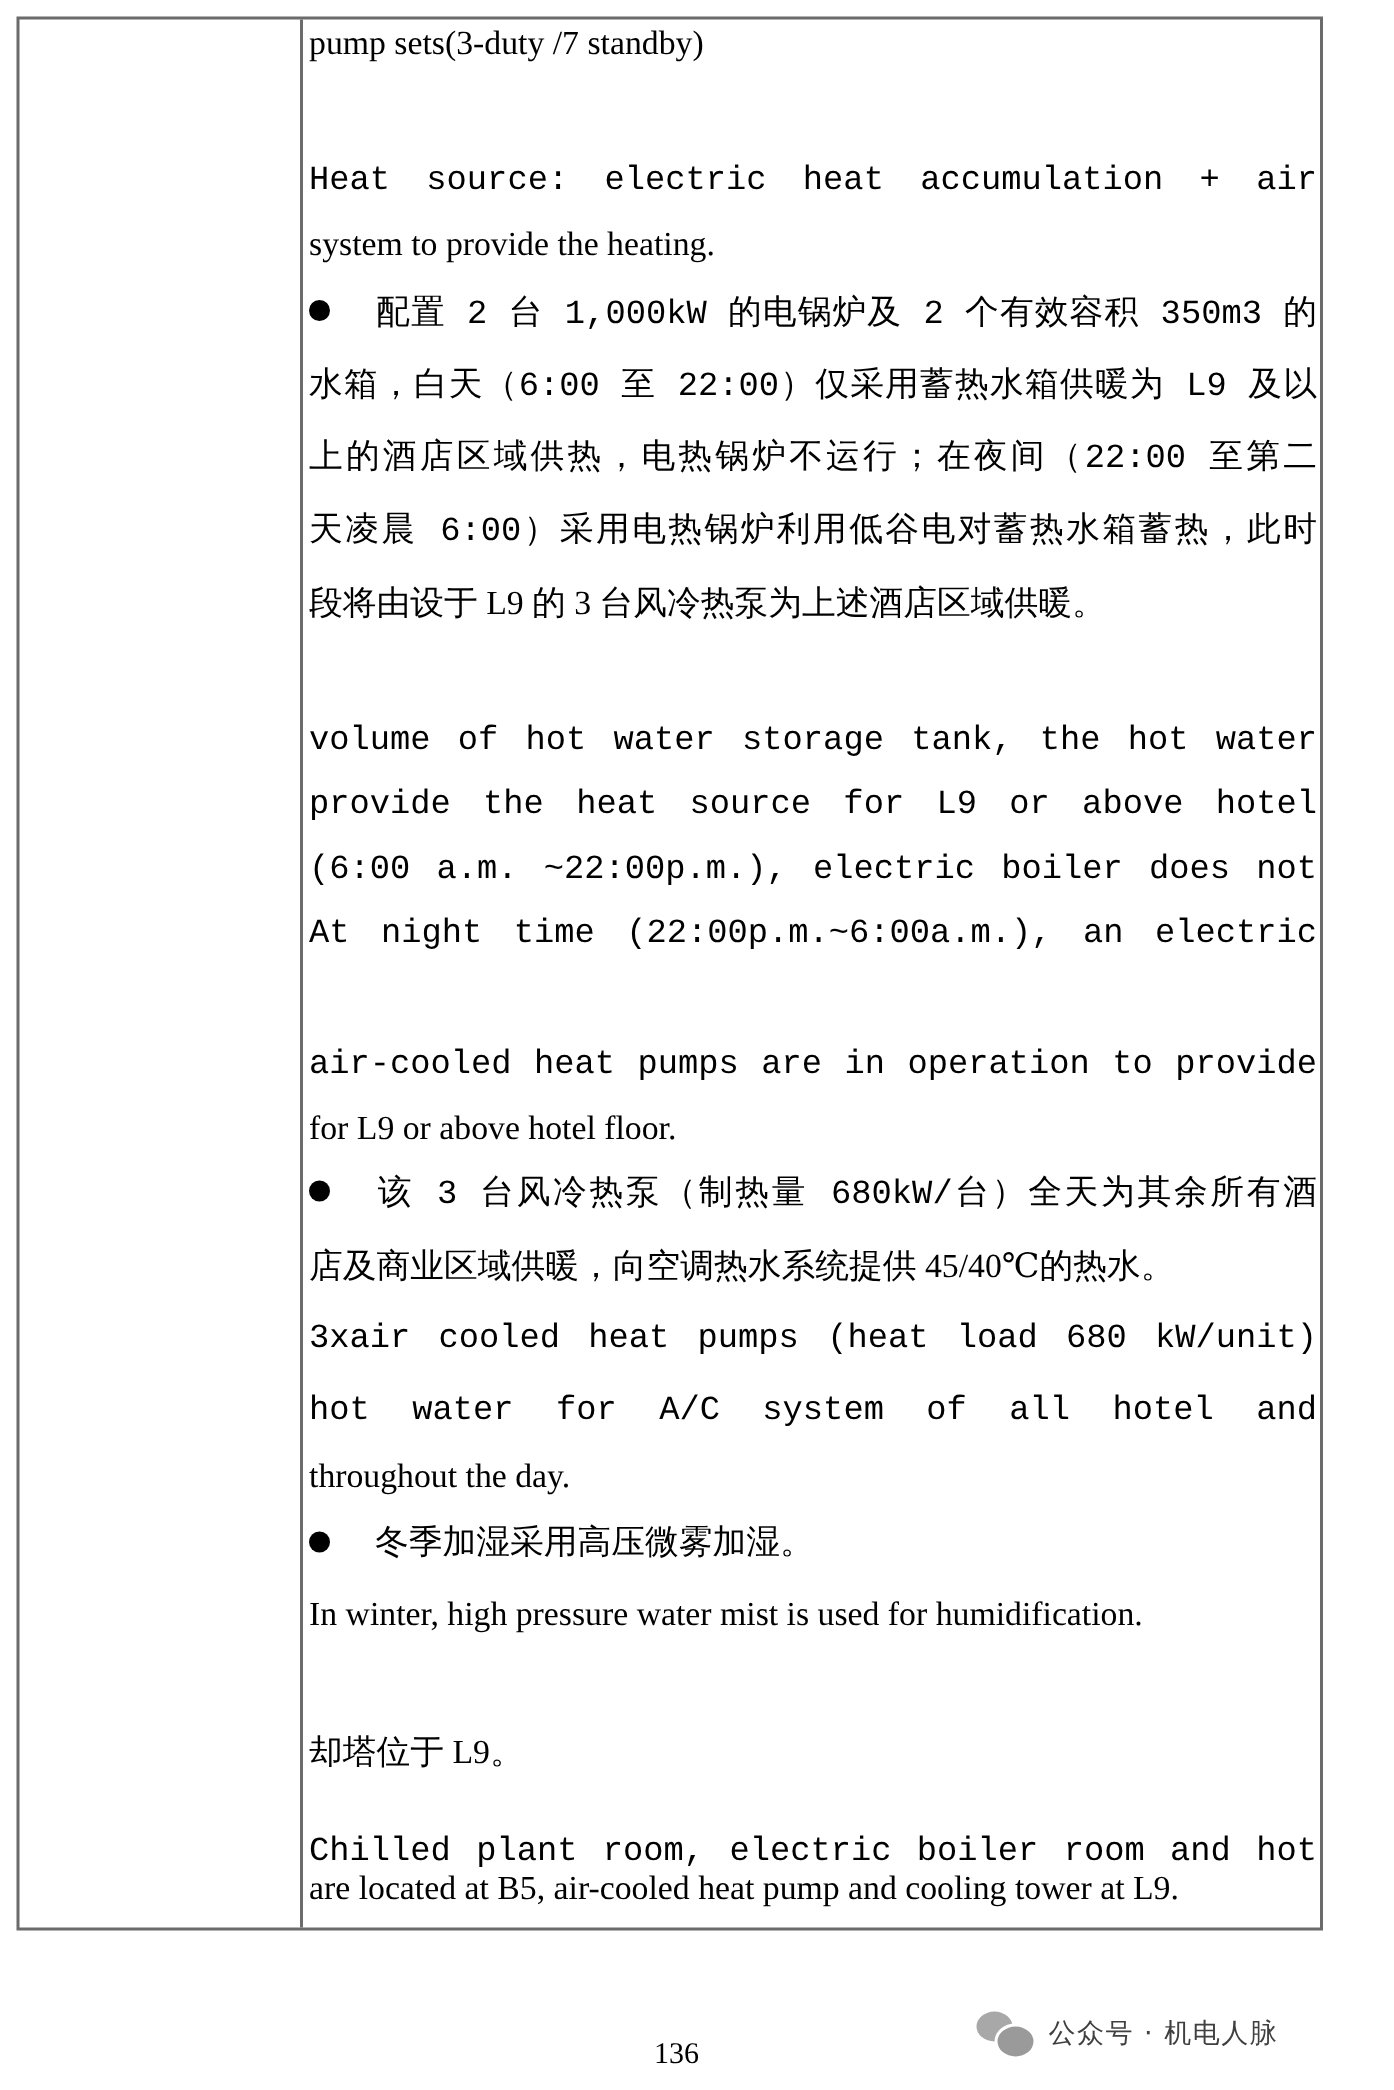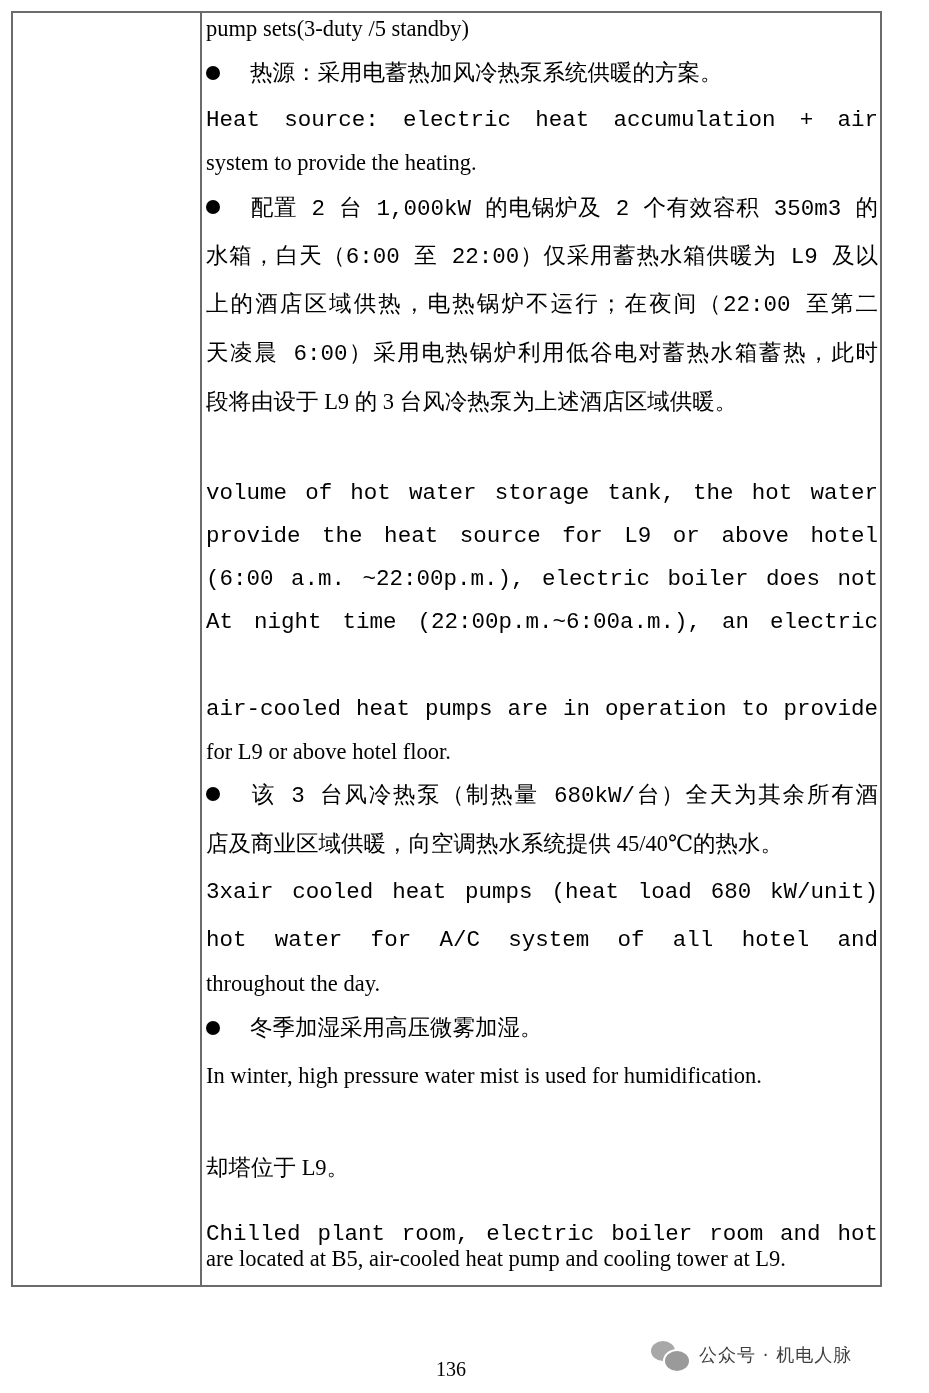--- a/index.html
+++ b/index.html
@@ -23,22 +23,21 @@
   .wm-icon { width:40px; height:32px; position:relative; margin-right:8px; }
   .wm-icon .b1 { position:absolute; left:0; top:2px; width:24px; height:20px; border-radius:50%; background:#a8a8a8; }
   .wm-icon .b2 { position:absolute; left:12px; top:10px; width:24px; height:20px; border-radius:50%; background:#9a9a9a; border:2px solid #fff; }
 </style>
 </head>
 <body>
 
 <div class="table">
   <div class="left-cell"></div>
   <div class="right-cell" id="content">
-      <div class="line" style="top: 1px;"><span>pump sets(3-duty /5 standby)</span></div>
-      <div class="line" style="top: 45px;"><span class="bullet"></span><span>热源：采用电蓄热加风冷热泵系统供暖的方案。</span></div>
+      <div class="line" style="top: 1px;"><span>pump sets(3-duty /7 standby)</span></div>
       <div class="line just" style="top: 92px; white-space: normal; height: 30px; overflow: hidden;"><span>Heat source: electric heat accumulation + air cooled heat pump</span></div>
       <div class="line" style="top: 135px;"><span>system to provide the heating.</span></div>
       <div class="line just" style="top: 181px; white-space: normal; height: 30px; overflow: hidden;"><span class="bullet"></span><span>配置 2 台 1,000kW 的电锅炉及 2 个有效容积 350m3 的蓄热</span></div>
       <div class="line just" style="top: 229px; white-space: normal; height: 30px; overflow: hidden;"><span>水箱，白天（6:00 至 22:00）仅采用蓄热水箱供暖为 L9 及以</span></div>
       <div class="line just" style="top: 277px; white-space: normal; height: 30px; overflow: hidden;"><span>上的酒店区域供热，电热锅炉不运行；在夜间（22:00 至第二</span></div>
       <div class="line just" style="top: 326px; white-space: normal; height: 30px; overflow: hidden;"><span>天凌晨 6:00）采用电热锅炉利用低谷电对蓄热水箱蓄热，此时</span></div>
       <div class="line" style="top: 374px;"><span>段将由设于 L9 的 3 台风冷热泵为上述酒店区域供暖。</span></div>
       <div class="line just" style="top: 465px; white-space: normal; height: 30px; overflow: hidden;"><span>volume of hot water storage tank, the hot water storage tank</span></div>
       <div class="line just" style="top: 508px; white-space: normal; height: 30px; overflow: hidden;"><span>provide the heat source for L9 or above hotel floor at daytime</span></div>
       <div class="line just" style="top: 551px; white-space: normal; height: 30px; overflow: hidden;"><span>(6:00 a.m. ~22:00p.m.), electric boiler does not operate at daytime.</span></div>

